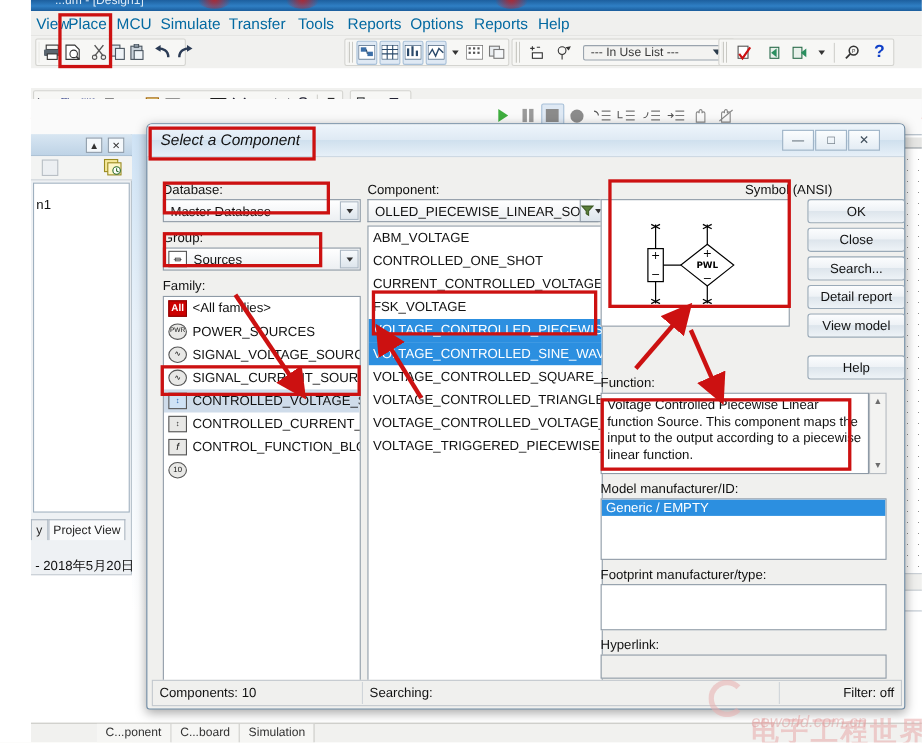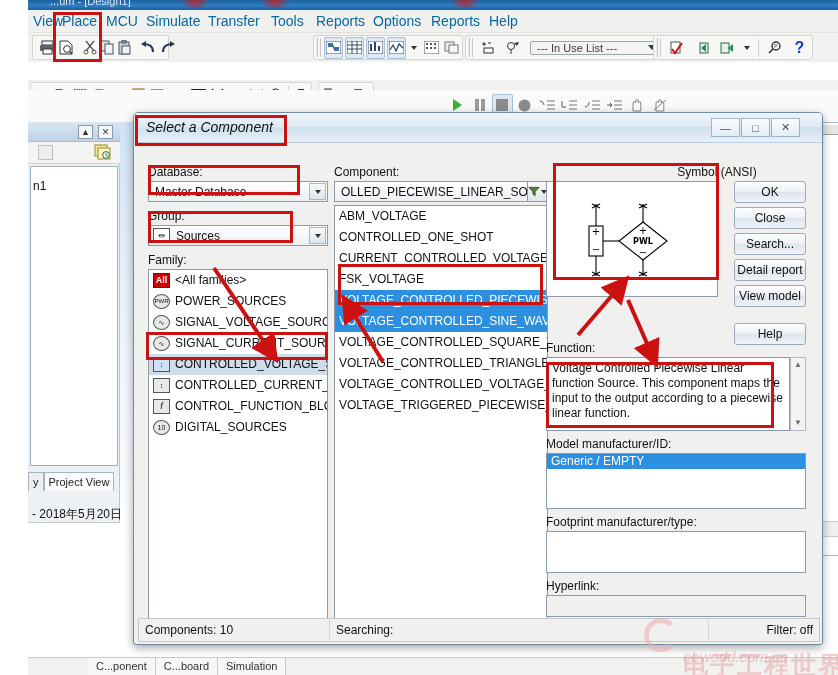--- a/index.html
+++ b/index.html
@@ -230,21 +230,21 @@
     border: 1px solid #a9aeb4; display: flex; align-items: center; justify-content: center;
     font-size: 8px; color: #6a6a6a; letter-spacing: 1px;
   }
   .hs-track { flex: 1; }
 
   .symbol-box {
     position: absolute; background: #ffffff; border: 1px solid #8e9aa6;
   }
 
   .dbtn {
-    position: absolute; width: 72px; height: 22px;
+    position: absolute; width: 89px; height: 22px;
     background: linear-gradient(to bottom,#fcfdfe 0%,#eef2f6 47%,#dde5ec 50%,#eef3f7 100%);
     border: 1px solid #9aaab8; border-radius: 3px;
     font-size: 12px; color: #111; display: flex; align-items: center; justify-content: center;
   }
 
   .textbox {
     position: absolute; background: #ffffff; border: 1px solid #8e9aa6;
     font-size: 12px; color: #111; padding: 3px 5px; overflow: hidden; line-height: 15px;
   }
   .textbox.readonly { background: #f0f0ee; }
@@ -776,21 +776,20 @@
         <div class="li">
             <span class="li-ico">↕</span>
             <span>CONTROLLED_CURRENT_SOU</span>
           </div>
         <div class="li">
             <span class="li-ico" style="font-style:italic;font-size:9px">f</span>
             <span>CONTROL_FUNCTION_BLOCKS</span>
           </div>
         <div class="li">
             <span class="li-ico round">10</span>
-            <span>DIGITAL_SOURCES</span>
           </div>
       </div>
       <div class="hscroll" style="left:14px; top:478px; width:180px">
         <div class="hs-arrow">◀</div>
         <div class="hs-thumb" style="width:100px">⫼</div>
         <div class="hs-track"></div>
         <div class="hs-arrow">▶</div>
       </div>
 
       <div class="lbl" style="left:200px; top:22px">Component:</div>

